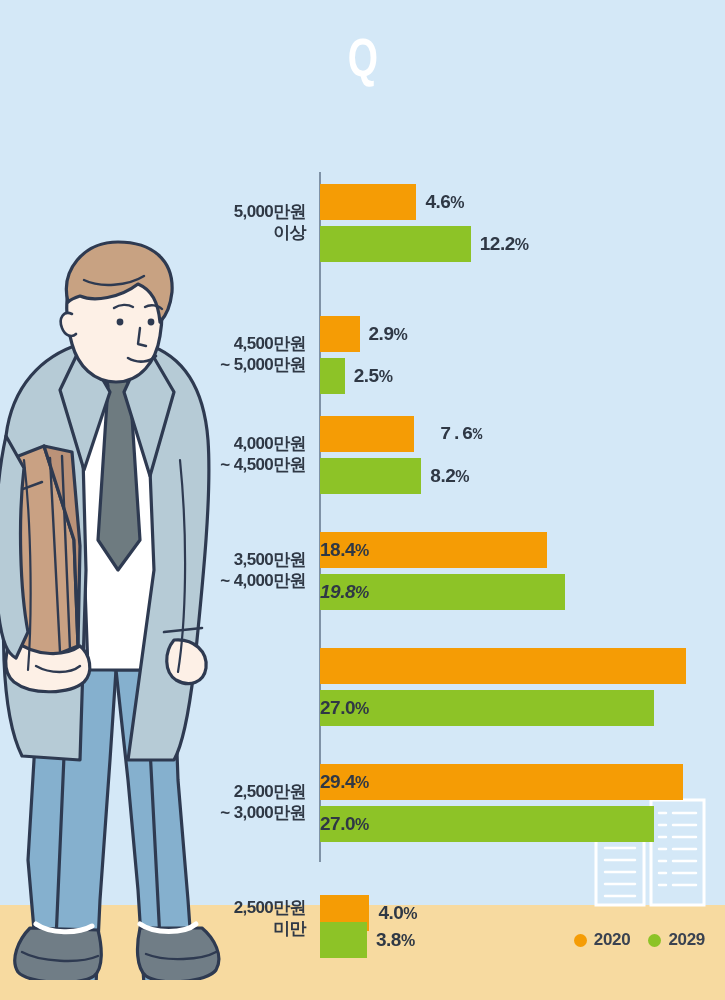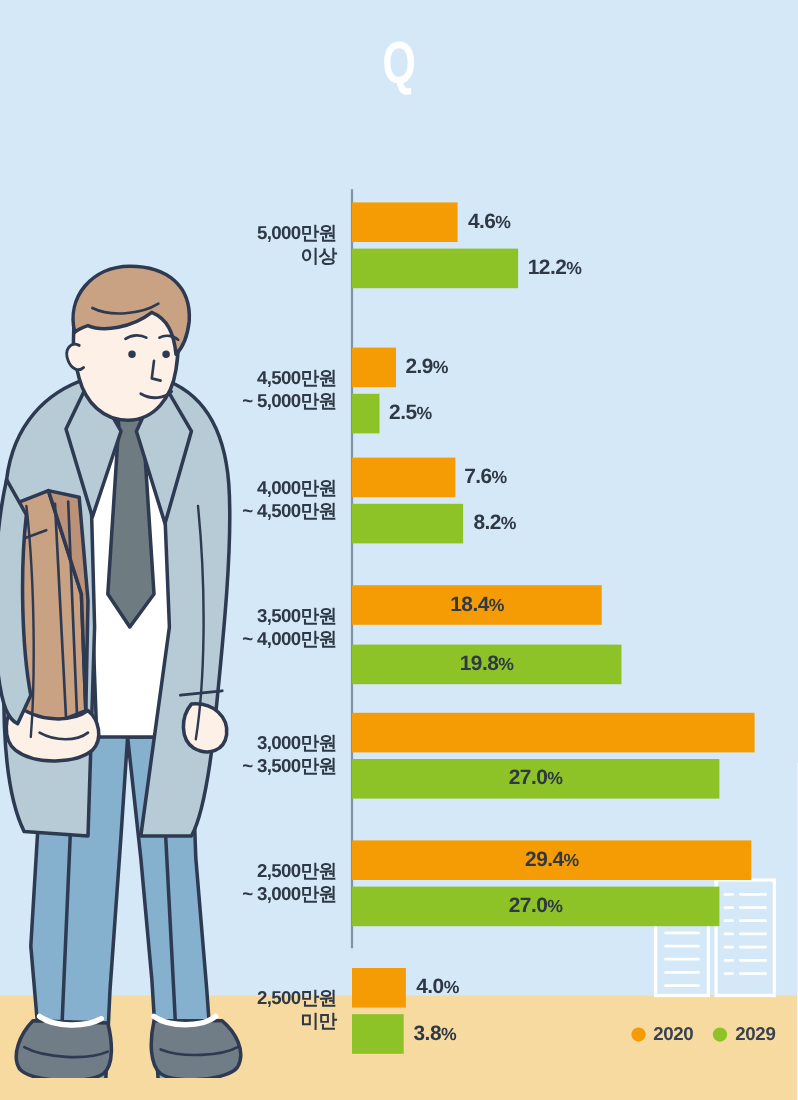--- a/index.html
+++ b/index.html
@@ -112,21 +112,21 @@
     top: 0;
     height: 36px;
     line-height: 36px;
     font-size: 19px;
     font-weight: 700;
     color: #2f3845;
     white-space: nowrap;
     letter-spacing: -0.5px;
   }
   .bar-value.outside { padding-left: 9px; }
-  .bar-value.inside  { padding-right: 12px; text-align: center; }
+  .bar-value.inside  { padding-right: 12px; text-align: left; }
   .bar-value .pct { font-size: 16px; }
   
   .legend {
     position: absolute;
     right: 20px;
     top: 930px;
     display: flex;
     align-items: center;
     gap: 18px;
   }
@@ -289,46 +289,42 @@
             <div class="bar-value outside" style="left: 24.72px;"><span>2.5</span><span class="pct">%</span></div>
           </div>
         </div>
         <div class="group" style="top: 244px; height: 78px;">
           <div class="cat-label" style="top: 17px;">
             <div>4,000만원</div>
             <div>~ 4,500만원</div>
           </div>
           <div class="bar-row" style="top: 0px; width: 213.936px;">
             <div class="bar orange" style="width: 93.936px; background: rgb(245, 156, 5);"></div>
-            <div class="bar-value outside" style="left: 93px;"><span>7.6</span><span class="pct">%</span></div>
+            <div class="bar-value outside" style="left: 111px; font-family: Liberation Mono, monospace;"><span>7.6</span><span class="pct">%</span></div>
           </div>
           <div class="bar-row" style="top: 42px; width: 221.352px; padding-left: 44px;">
             <div class="bar green" style="width: 101.352px; background: rgb(141, 195, 39);"></div>
             <div class="bar-value outside" style="left: 101.352px;"><span>8.2</span><span class="pct">%</span></div>
           </div>
         </div>
         <div class="group" style="top: 360px; height: 78px;">
           <div class="cat-label" style="top: 17px;">
             <div>3,500만원</div>
             <div>~ 4,000만원</div>
           </div>
           <div class="bar-row" style="top: 0px; width: 347.424px;">
             <div class="bar orange" style="width: 227.424px; background: rgb(245, 156, 5);"></div>
             <div class="bar-value inside" style="left: 0px; width: 227.424px;"><span>18.4</span><span class="pct">%</span></div>
           </div>
-          <div class="bar-row" style="top: 54px; width: 364.728px;">
+          <div class="bar-row" style="top: 42px; width: 364.728px; font-style: italic;">
             <div class="bar green" style="width: 244.728px; background: rgb(141, 195, 39);"></div>
             <div class="bar-value inside" style="left: 0px; width: 244.728px;"><span>19.8</span><span class="pct">%</span></div>
           </div>
         </div>
         <div class="group" style="top: 476px; height: 78px;">
-          <div class="cat-label" style="top: 17px;">
-            <div>3,000만원</div>
-            <div>~ 3,500만원</div>
-          </div>
           <div class="bar-row" style="top: 0px; width: 485.856px;">
             <div class="bar orange" style="width: 365.856px; background: rgb(245, 156, 5);"></div>
             <div class="bar-value inside" style="left: 0px; width: 365.856px; margin-top: 36px;"><span>29.6</span><span class="pct">%</span></div>
           </div>
           <div class="bar-row" style="top: 42px; width: 453.72px;">
             <div class="bar green" style="width: 333.72px; background: rgb(141, 195, 39);"></div>
             <div class="bar-value inside" style="left: 0px; width: 333.72px;"><span>27.0</span><span class="pct">%</span></div>
           </div>
         </div>
         <div class="group" style="top: 592px; height: 78px;">
@@ -343,21 +339,21 @@
           <div class="bar-row" style="top: 42px; width: 453.72px;">
             <div class="bar green" style="width: 333.72px; background: rgb(141, 195, 39);"></div>
             <div class="bar-value inside" style="left: 0px; width: 333.72px;"><span>27.0</span><span class="pct">%</span></div>
           </div>
         </div>
         <div class="group" style="top: 708px; height: 78px;">
           <div class="cat-label" style="top: 17px;">
             <div>2,500만원</div>
             <div>미만</div>
           </div>
-          <div class="bar-row" style="top: 0px; width: 169.44px; padding-left: 28px;">
+          <div class="bar-row" style="top: 15px; width: 169.44px; padding-left: 28px;">
             <div class="bar orange" style="width: 49.44px; background: rgb(245, 156, 5);"></div>
             <div class="bar-value outside" style="left: 49.44px;"><span>4.0</span><span class="pct">%</span></div>
           </div>
           <div class="bar-row" style="top: 42px; width: 166.968px; text-align: center;">
             <div class="bar green" style="width: 46.968px; background: rgb(141, 195, 39);"></div>
             <div class="bar-value outside" style="left: 46.968px;"><span>3.8</span><span class="pct">%</span></div>
           </div>
         </div>
       </div>
   </div>

